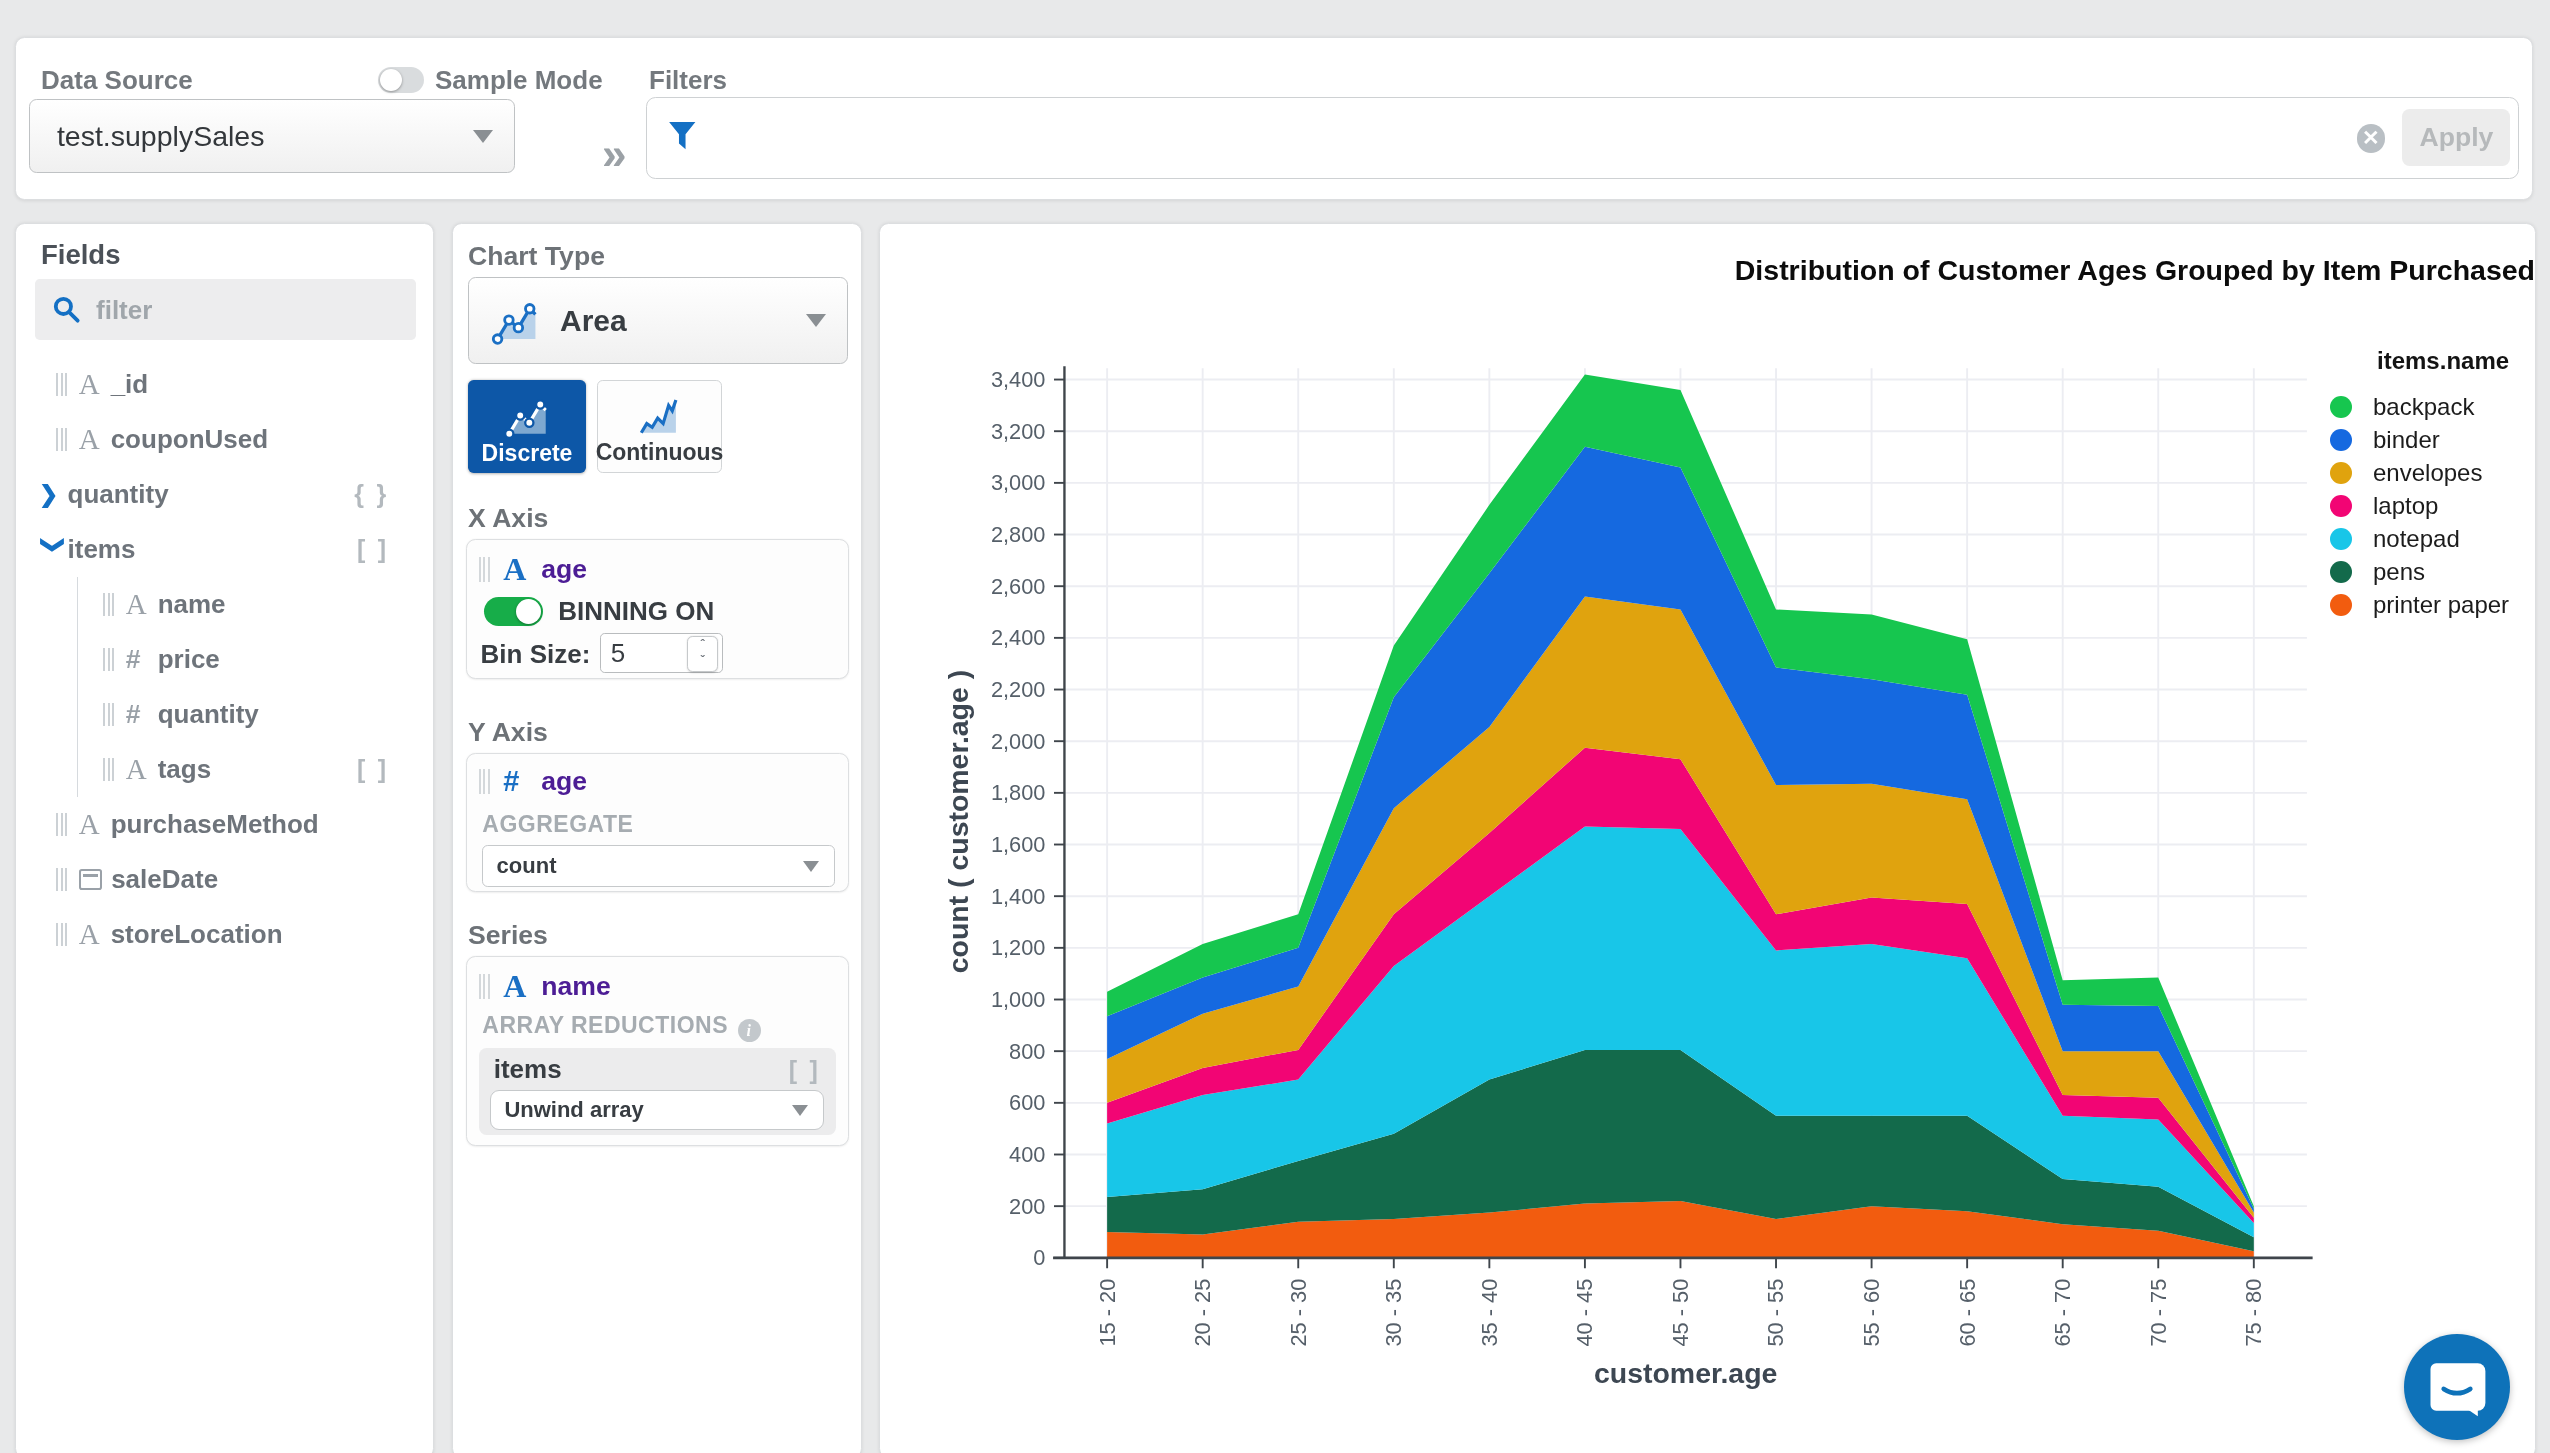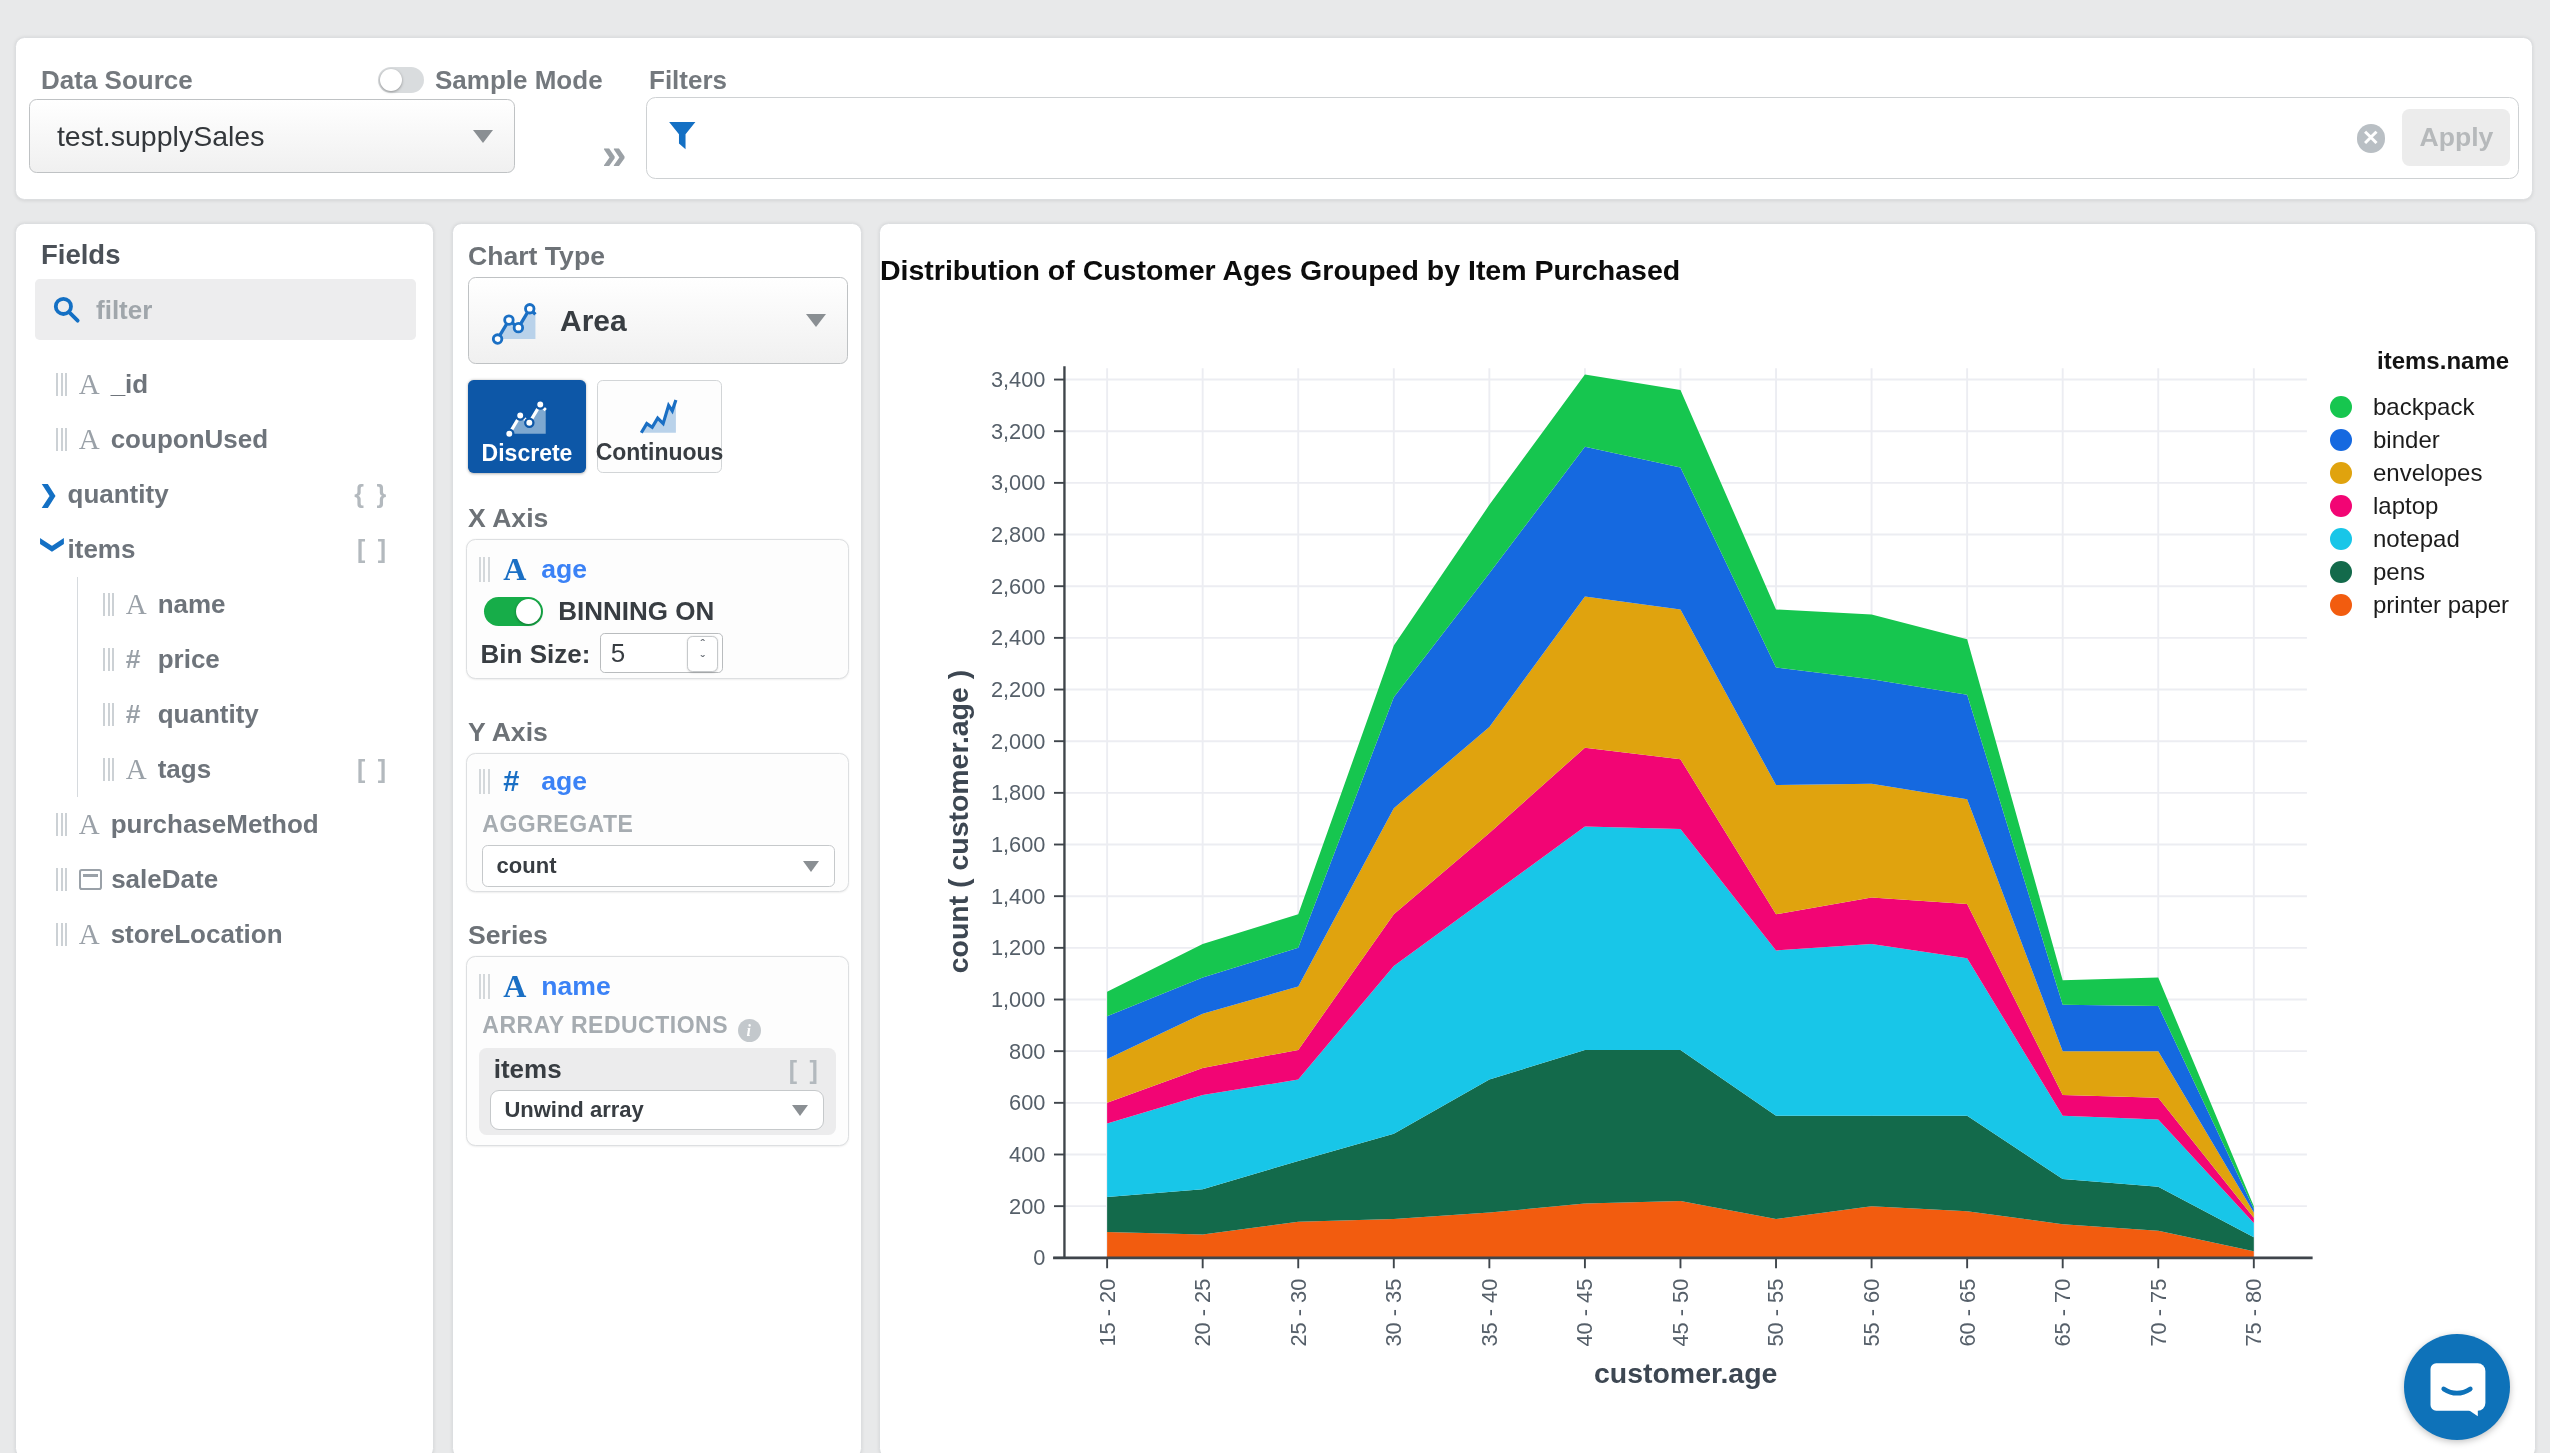--- a/index.html
+++ b/index.html
@@ -63,21 +63,21 @@
   #continuous-btn{left:144px;width:125px;background:#fdfdfd;border:1.9px solid #d2d5d7;}
   #continuous-btn .lbl{color:#383d42;}
   .mode-btn .lbl{font-size:23px;font-weight:bold;line-height:28.5px;}
   .enc-box{position:absolute;left:13.3px;width:383px;background:#fdfdfd;border:1.9px solid #dddfe1;border-radius:9.5px;
        box-shadow:0 0.9px 1.9px rgba(0,0,0,.07);box-sizing:border-box;}
   .enc-field{position:absolute;left:11.4px;top:11.4px;display:flex;align-items:center;}
   .enc-field .handle{display:inline-flex;gap:2.8px;margin-right:13.3px;}
   .enc-field .handle i{display:block;width:1.9px;height:25px;background:#d4d8db;}
   .bicon-a{font-family:"Liberation Serif",serif;font-size:32px;font-weight:bold;color:#1a6fc4;width:38px;}
   .bicon-n{font-size:29px;font-weight:bold;color:#1a6fc4;width:38px;}
-  .enc-field .nm{font-size:26.6px;font-weight:bold;color:#3b82f6;}
+  .enc-field .nm{font-size:26.6px;font-weight:bold;color:#4c1d95;}
   #x-card{top:315px;height:140px;}
   #bin-toggle{left:17px;top:57px;width:59px;height:29px;background:#17ad49;}
   #bin-toggle .knob{right:2.8px;top:1.9px;width:25px;height:25px;}
   #binning-label{position:absolute;left:91px;top:57px;font-size:26px;font-weight:bold;color:#383d42;line-height:29px;}
   #binsize-label{position:absolute;left:13.3px;top:99px;font-size:26px;font-weight:bold;color:#383d42;}
   #binsize-input{position:absolute;left:133px;top:93px;width:123px;height:40px;border:1.9px solid #b9bcbe;border-radius:4.7px;
        box-sizing:border-box;font-family:inherit;font-size:26px;color:#383d42;padding-left:9.5px;outline:none;}
   #spinner{position:absolute;left:220px;top:96px;width:28.5px;height:34px;background:#fff;border:0.9px solid #c6c9cb;
        border-radius:5.7px;box-shadow:0 0.9px 1.9px rgba(0,0,0,.15);font-size:12.3px;line-height:16px;text-align:center;
        color:#6e747b;font-weight:bold;cursor:pointer;}
@@ -90,21 +90,21 @@
   #series-card{top:732px;height:190px;}
   #array-box{position:absolute;left:11.4px;top:91px;width:357px;height:87px;background:#ececed;border-radius:7.6px;}
   #array-box .af{position:absolute;left:15px;top:5.7px;font-size:26px;font-weight:bold;color:#383d42;}
   #array-box .badge{right:15px;top:7.6px;}
   #unwind-select{left:11.4px;top:42px;width:334px;height:40px;border-radius:9px;}
   .info-i{display:inline-block;width:23px;height:23px;border-radius:50%;background:#c3c8cc;color:#fff;
        font-size:16px;line-height:23px;text-align:center;font-family:"Liberation Serif",serif;font-style:italic;
        font-weight:bold;margin-left:9.5px;vertical-align:-2.8px;}
   
   #chart-card{left:879px;top:199px;width:1657px;height:1235px;}
-  #chart-title{position:absolute;top:30px;width:100%;text-align:left;font-size:28.5px;font-weight:bold;color:#0c0c0c;}
+  #chart-title{position:absolute;top:30px;width:100%;text-align:right;font-size:28.5px;font-weight:bold;color:#0c0c0c;}
   #chart-svg{position:absolute;left:0;top:0;}
   #legend{position:absolute;left:1450px;top:123px;}
   #legend-title{font-size:24px;font-weight:bold;color:#141414;margin-bottom:15px;text-align:right;}
   .leg-row{display:flex;align-items:center;height:33px;}
   .leg-dot{width:22px;height:22px;border-radius:50%;margin-right:21px;flex:none;}
   .leg-lbl{font-size:24px;color:#1c1c1c;}
   
   #intercom{position:absolute;left:2404px;top:1310px;width:106px;height:106px;border-radius:50%;
        background:#0e72b9;box-shadow:0 1.9px 7.6px rgba(0,0,0,.25);cursor:pointer;}
 </style>

